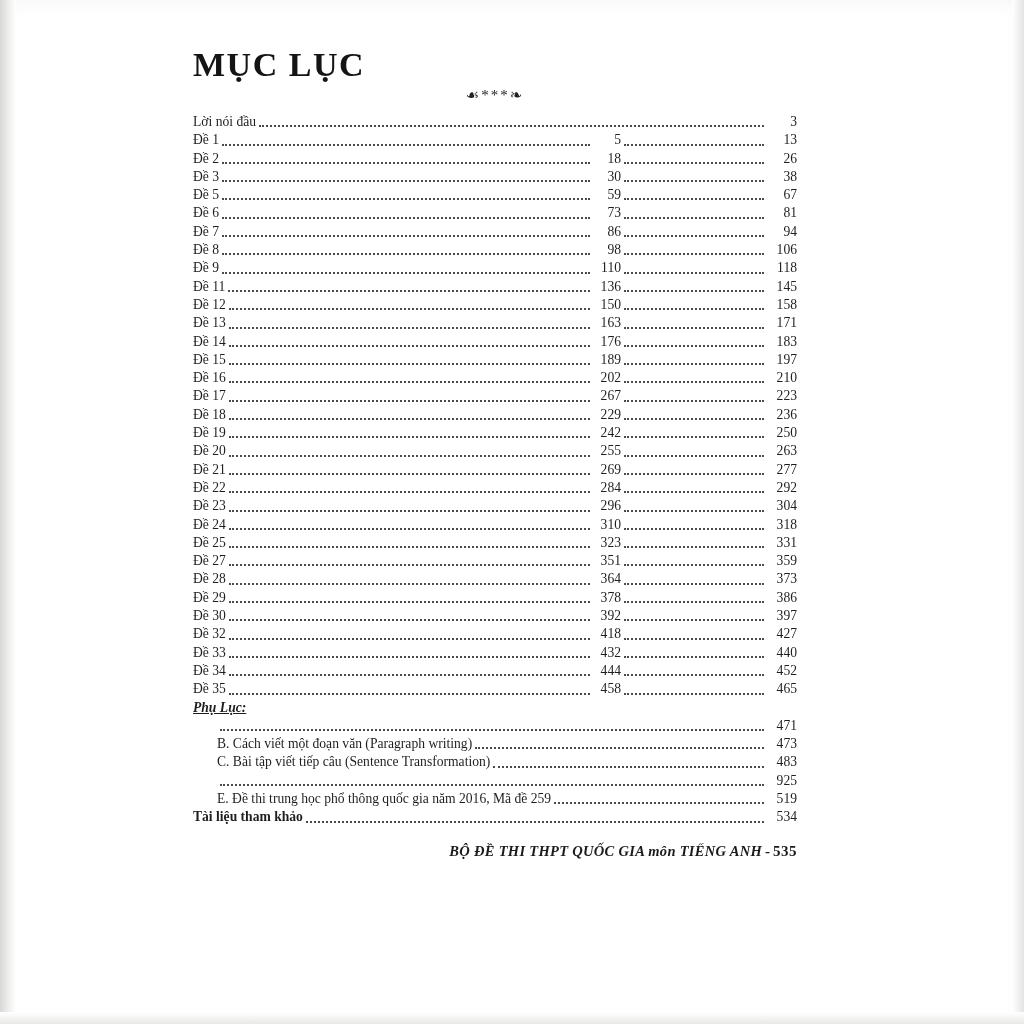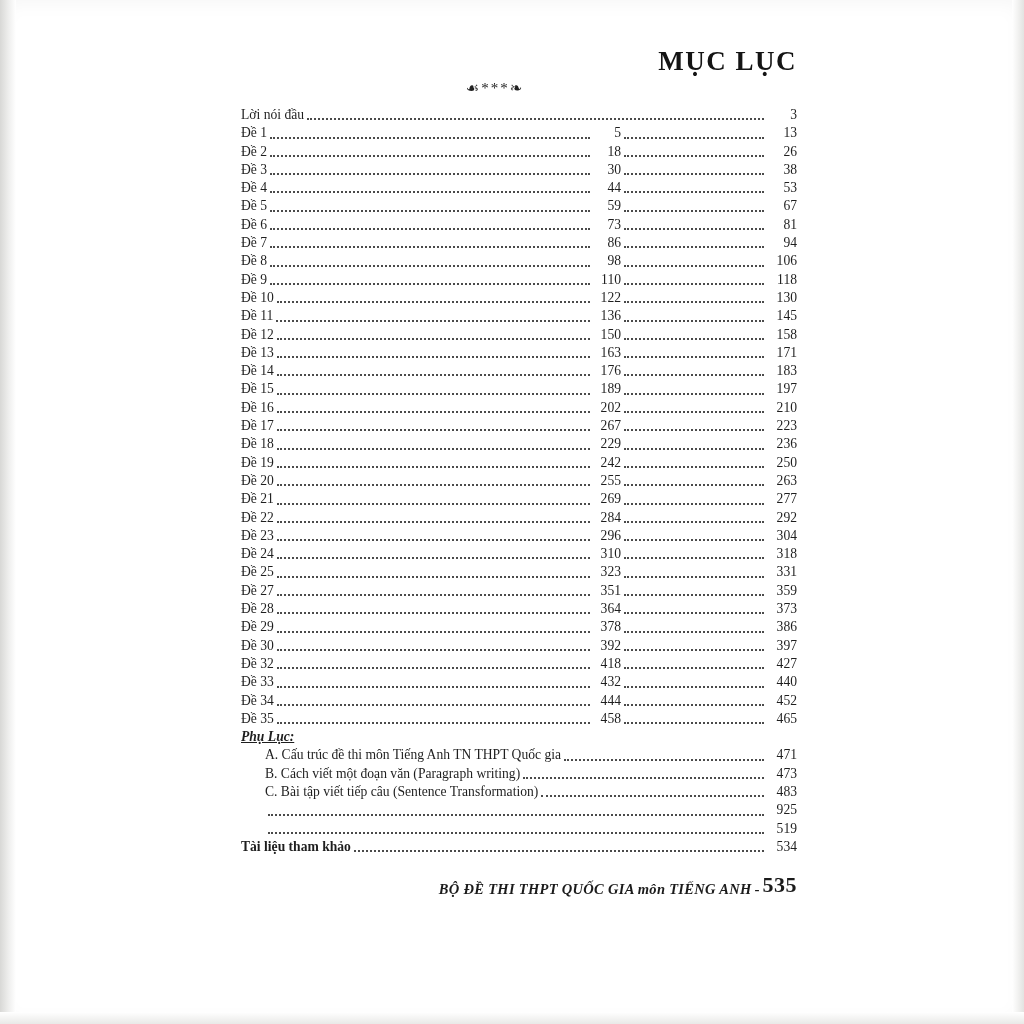--- a/index.html
+++ b/index.html
@@ -31,42 +31,41 @@
     background: linear-gradient(to top, #e9e9e7, #ffffff);
   }
   .content {
     position: absolute;
     left: 193px;
     top: 46px;
     width: 604px;
   }
   .title {
     margin: 0 0 2px 0;
-    text-align: right;
-    font-size: 27px;
+    text-align: left;
+    font-size: 34px;
     font-weight: bold;
     letter-spacing: 1.5px;
     color: #141414;
   }
   .ornament {
     text-align: center;
     font-size: 15px;
     letter-spacing: 2px;
     color: #222222;
     margin-bottom: 9px;
   }
   .toc { width: 100%; }
   .row {
     display: flex;
     align-items: flex-end;
     min-height: 18.3px;
     font-size: 13.6px;
     line-height: 18.3px;
     color: #1e1e1e;
-    margin-left: 48px;
   }
   .label { white-space: nowrap; }
   .leader {
     height: 0;
     border-bottom: 2px dotted #4a4a4a;
     margin: 0 3px 4px 3px;
   }
   .leader.flex { flex: 1 1 auto; }
   .leader.fixed { flex: 0 0 140px; }
   .num { white-space: nowrap; }
@@ -78,37 +77,37 @@
     font-weight: 600;
     text-decoration: underline;
   }
   .row.refs .label {
     font-weight: bold;
   }
   .footer {
     margin-top: 16px;
     display: flex;
     justify-content: flex-end;
-    align-items: flex-end;
+    align-items: flex-start;
     color: #1b1b1b;
   }
   .footer-text {
     font-style: italic;
     font-weight: bold;
     font-size: 14.5px;
     letter-spacing: 0.3px;
   }
   .footer-sep {
     font-weight: bold;
     font-size: 15px;
     margin: 0 3px;
   }
   .footer-page {
     font-weight: bold;
-    font-size: 22px;
+    font-size: 15px;
     letter-spacing: 0.5px;
   }
 </style>
 </head>
 <body>
 
 <div class="photo">
   <div class="edge-left"></div>
   <div class="edge-right"></div>
   <div class="edge-bottom"></div>
@@ -138,27 +137,20 @@
           <span class="num num-end">26</span>
         </div>
         <div class="row">
           <span class="label">Đề 3</span>
           <span class="leader flex"></span>
           <span class="num num-mid">30</span>
           <span class="leader fixed"></span>
           <span class="num num-end">38</span>
         </div>
         <div class="row">
-          <span class="label">Đề 4</span>
-          <span class="leader flex"></span>
-          <span class="num num-mid">44</span>
-          <span class="leader fixed"></span>
-          <span class="num num-end">53</span>
-        </div>
-        <div class="row">
           <span class="label">Đề 5</span>
           <span class="leader flex"></span>
           <span class="num num-mid">59</span>
           <span class="leader fixed"></span>
           <span class="num num-end">67</span>
         </div>
         <div class="row">
           <span class="label">Đề 6</span>
           <span class="leader flex"></span>
           <span class="num num-mid">73</span>
@@ -178,27 +170,20 @@
           <span class="num num-mid">98</span>
           <span class="leader fixed"></span>
           <span class="num num-end">106</span>
         </div>
         <div class="row">
           <span class="label">Đề 9</span>
           <span class="leader flex"></span>
           <span class="num num-mid">110</span>
           <span class="leader fixed"></span>
           <span class="num num-end">118</span>
-        </div>
-        <div class="row">
-          <span class="label">Đề 10</span>
-          <span class="leader flex"></span>
-          <span class="num num-mid">122</span>
-          <span class="leader fixed"></span>
-          <span class="num num-end">130</span>
         </div>
         <div class="row">
           <span class="label">Đề 11</span>
           <span class="leader flex"></span>
           <span class="num num-mid">136</span>
           <span class="leader fixed"></span>
           <span class="num num-end">145</span>
         </div>
         <div class="row">
           <span class="label">Đề 12</span>
@@ -351,39 +336,39 @@
           <span class="label">Đề 35</span>
           <span class="leader flex"></span>
           <span class="num num-mid">458</span>
           <span class="leader fixed"></span>
           <span class="num num-end">465</span>
         </div>
         <div class="row apx-header">
           <span class="label">Phụ Lục:</span>
         </div>
         <div class="row indent">
-          <span class="label">A. Cấu trúc đề thi môn Tiếng Anh TN THPT Quốc gia</span>
           <span class="leader flex"></span>
           <span class="num num-end">471</span>
         </div>
         <div class="row indent">
           <span class="label">B. Cách viết một đoạn văn (Paragraph writing)</span>
           <span class="leader flex"></span>
           <span class="num num-end">473</span>
         </div>
         <div class="row indent">
           <span class="label">C. Bài tập viết tiếp câu (Sentence Transformation)</span>
           <span class="leader flex"></span>
           <span class="num num-end">483</span>
         </div>
         <div class="row indent">
           <span class="leader flex"></span>
           <span class="num num-end">925</span>
         </div>
         <div class="row indent">
+          <span class="label">E. Đề thi trung học phổ thông quốc gia năm 2016, Mã đề 259</span>
           <span class="leader flex"></span>
           <span class="num num-end">519</span>
         </div>
         <div class="row refs">
           <span class="label">Tài liệu tham khảo</span>
           <span class="leader flex"></span>
           <span class="num num-end">534</span>
         </div>
       </div>
 

